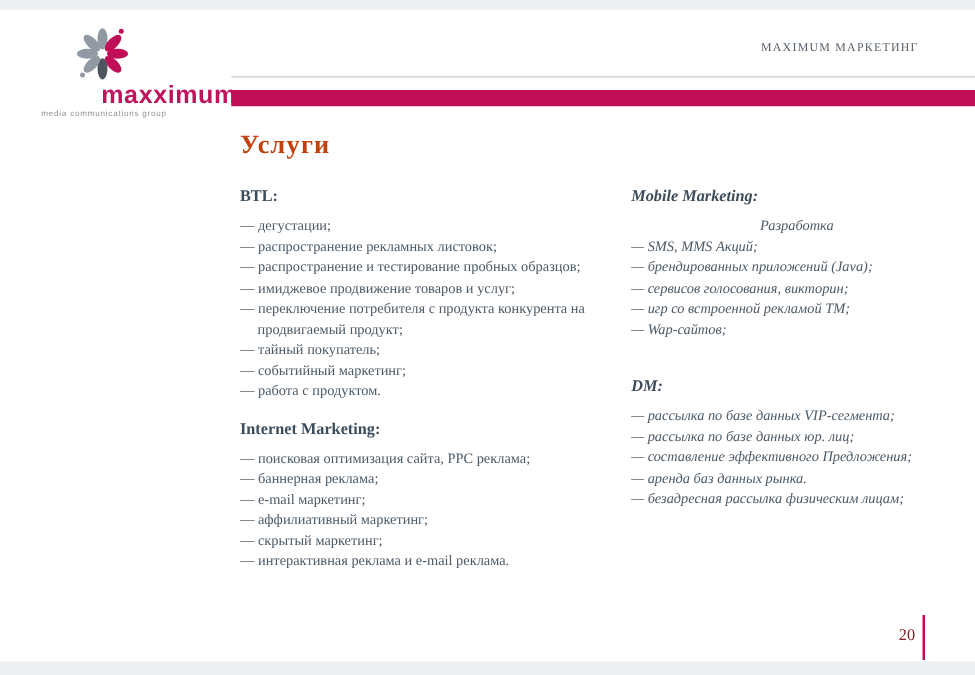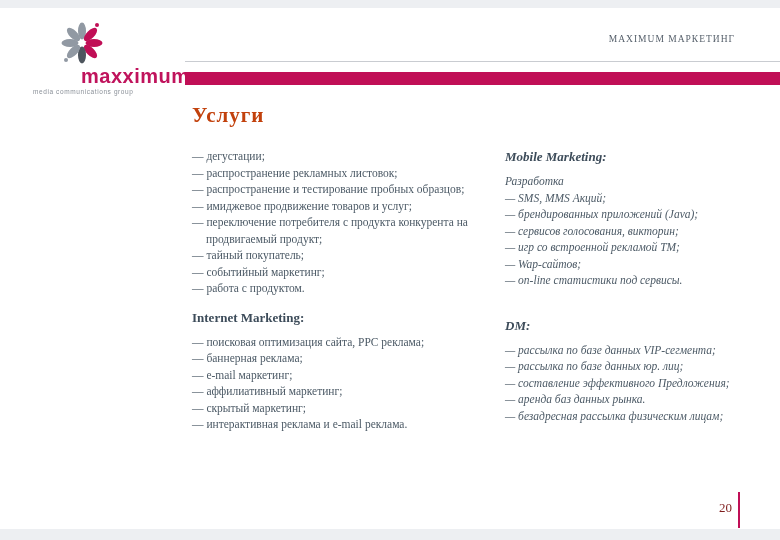--- a/index.html
+++ b/index.html
@@ -82,20 +82,21 @@
     line-height: 18px;
   }
   .section { margin: 0; }
   .section + .section { margin-top: 12px; }
   .col-right .section + .section { margin-top: 28px; }
 
   .section-intro {
     font-size: 11.5px;
     line-height: 16.5px;
     font-style: italic;
+    text-align: center;
   }
   .item {
     font-size: 11.5px;
     line-height: 16.5px;
     padding-left: 14px;
     text-indent: -14px;
   }
 
   .page-number {
     position: absolute;
@@ -141,20 +142,21 @@
   </div>
 
   <div class="header-title">MAXIMUM МАРКЕТИНГ</div>
   <div class="header-rule"></div>
   <div class="accent-bar"></div>
 
   <div class="page-title">Услуги</div>
 
   <div class="col col-left">
     <div class="section">
+      <div class="section-heading">BTL:</div>
       <div>
           <div class="item">— дегустации;</div>
           <div class="item">— распространение рекламных листовок;</div>
           <div class="item">— распространение и тестирование пробных образцов;</div>
           <div class="item">— имиджевое продвижение товаров и услуг;</div>
           <div class="item">— переключение потребителя с продукта конкурента на продвигаемый продукт;</div>
           <div class="item">— тайный покупатель;</div>
           <div class="item">— событийный маркетинг;</div>
           <div class="item">— работа с продуктом.</div>
         </div>
@@ -175,21 +177,20 @@
   <div class="col col-right">
     <div class="section">
       <div class="section-heading">Mobile Marketing:</div>
       <div class="section-intro">Разработка</div>
       <div>
           <div class="item">— SMS, MMS Акций;</div>
           <div class="item">— брендированных приложений (Java);</div>
           <div class="item">— сервисов голосования, викторин;</div>
           <div class="item">— игр со встроенной рекламой ТМ;</div>
           <div class="item">— Wap-сайтов;</div>
-          <div class="item">— on-line статистики под сервисы.</div>
         </div>
     </div>
     <div class="section">
       <div class="section-heading">DM:</div>
       <div>
           <div class="item">— рассылка по базе данных VIP-сегмента;</div>
           <div class="item">— рассылка по базе данных юр. лиц;</div>
           <div class="item">— составление эффективного Предложения;</div>
           <div class="item">— аренда баз данных рынка.</div>
           <div class="item">— безадресная рассылка физическим лицам;</div>

